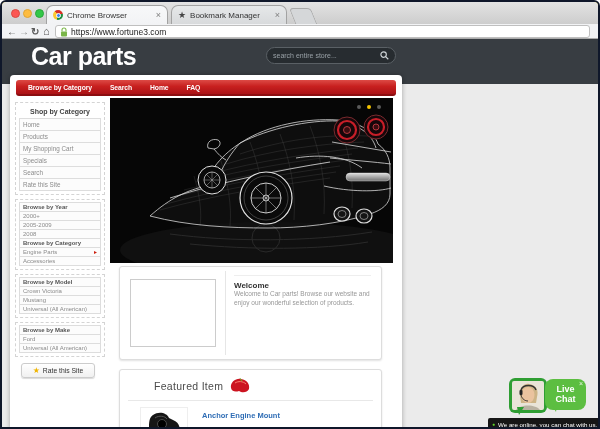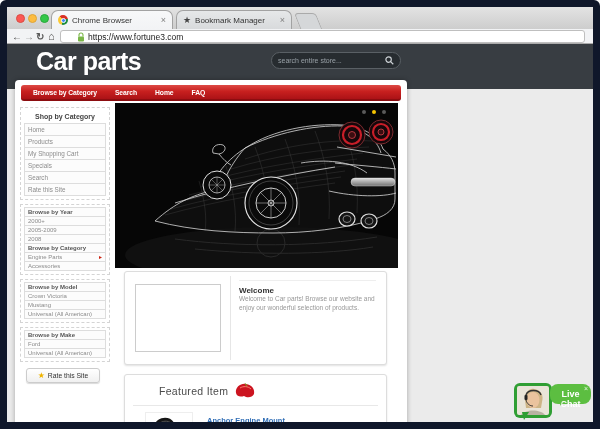--- a/index.html
+++ b/index.html
@@ -1,18 +1,18 @@
 <!DOCTYPE html>
 <html><head>
 <meta charset="utf-8">
 <style>
   * { box-sizing: border-box; margin: 0; padding: 0; }
   html,body { width:600px; height:429px; overflow:hidden; background:#fff;
               font-family:"Liberation Sans", sans-serif; }
-  .window { position:relative; width:600px; height:429px; border:7px solid #0f172a;
+  .window { position:relative; width:600px; height:429px; border:2px solid #0f172a;
             border-radius:6px 6px 0 0; overflow:hidden; background:#fde047; }
 
   
   .tabstrip { position:absolute; left:0; top:0; width:100%; height:22px;
               background:linear-gradient(#e3e3e3,#cdcdcd); }
   .light { position:absolute; top:7px; width:9px; height:9px; border-radius:50%; }
   .light.red    { left:9px;  background:#fc5753; border:1px solid #d94c44; }
   .light.yellow { left:21px; background:#fdbc40; border:1px solid #dfa536; }
   .light.green  { left:33px; background:#33c748; border:1px solid #2aa83b; }
   .tab { position:absolute; top:3px; height:19px; border:1px solid #a2a2a2; border-bottom:none;
@@ -31,21 +31,21 @@
             border-radius:4px 4px 0 0; transform:skewX(22deg); }
   .toolbar { position:absolute; left:0; top:22px; width:100%; height:15px;
              background:#f2f3f5; border-bottom:1px solid #ababab; z-index:2; }
   .nav-ic { position:absolute; top:0; font-size:10px; line-height:15px; color:#5a5a5a; }
   .nav-ic.back    { left:5px;  color:#444; }
   .nav-ic.forward { left:17px; color:#8a8a8a; }
   .nav-ic.reload  { left:29px; font-weight:bold; }
   .nav-ic.home    { left:41px; font-size:11px; }
   .urlbar { position:absolute; left:53px; right:8px; top:1px; height:13px; background:#fff;
             border:1px solid #bfbfbf; border-radius:3px; display:flex; align-items:center;
-            gap:3px; padding:0 16px; }
+            gap:3px; padding:0 4px; }
   .url-text { font-size:8.5px; color:#222; }
 
   
   .page { position:absolute; left:0; top:37px; width:100%; height:392px;
           background:#ebebeb; overflow:hidden; }
   .dark-band { position:absolute; left:0; top:0; width:100%; height:45px; background:#383d42; }
   .site-title { position:absolute; left:5px; top:3px; font-size:25px; font-weight:bold;
                 color:#fff; letter-spacing:-0.5px;margin-left:24px; }
   .store-search { position:absolute; left:264px; top:8px; width:130px; height:17px;
                   background:#272c30; border:1px solid #5a6065; border-radius:10px;
@@ -107,21 +107,21 @@
   .f-col { flex:1; padding-right:12px; }
   .f-name { font-size:7.5px; font-weight:bold; color:#2f6db5; margin:4px 0 14px; }
   .f-desc { font-size:6.5px; color:#9a9a9a; }
 
   
   .chat-photo { position:absolute; left:507px; top:339px; width:38px; height:35px;
                 background:#2f9e33; border-radius:6px; padding:3px; z-index:6; }
   .chat-photo::after { content:""; position:absolute; left:8px; bottom:-7px;
                 border:5px solid transparent; border-top:8px solid #2f9e33; border-left-width:2px; }
   .chat-photo svg { display:block; width:32px; height:29px; border-radius:2px; }
-  .chat-bubble { position:absolute; left:543px; top:340px; width:41px; height:20px;
+  .chat-bubble { position:absolute; left:543px; top:340px; width:41px; height:31px;
                  background:#5cbe41; border-radius:8px; z-index:7; color:#fff;
                  font-size:9px; font-weight:bold; line-height:10px; text-align:center;
                  padding-top:5px; }
   .chat-bubble::after { content:""; position:absolute; left:7px; bottom:-6px;
                  border:4px solid transparent; border-top:7px solid #5cbe41; border-right-width:1px; }
   .chat-close { position:absolute; right:3px; top:1px; font-size:7px; font-weight:normal;
                 color:#eaf7e4; line-height:1; }
   .chat-status { position:absolute; left:486px; top:379px; width:112px; height:12px;
                  background:#161616; border-radius:2px; display:flex; align-items:center;
                  gap:3px; padding:0 4px; z-index:6; }

